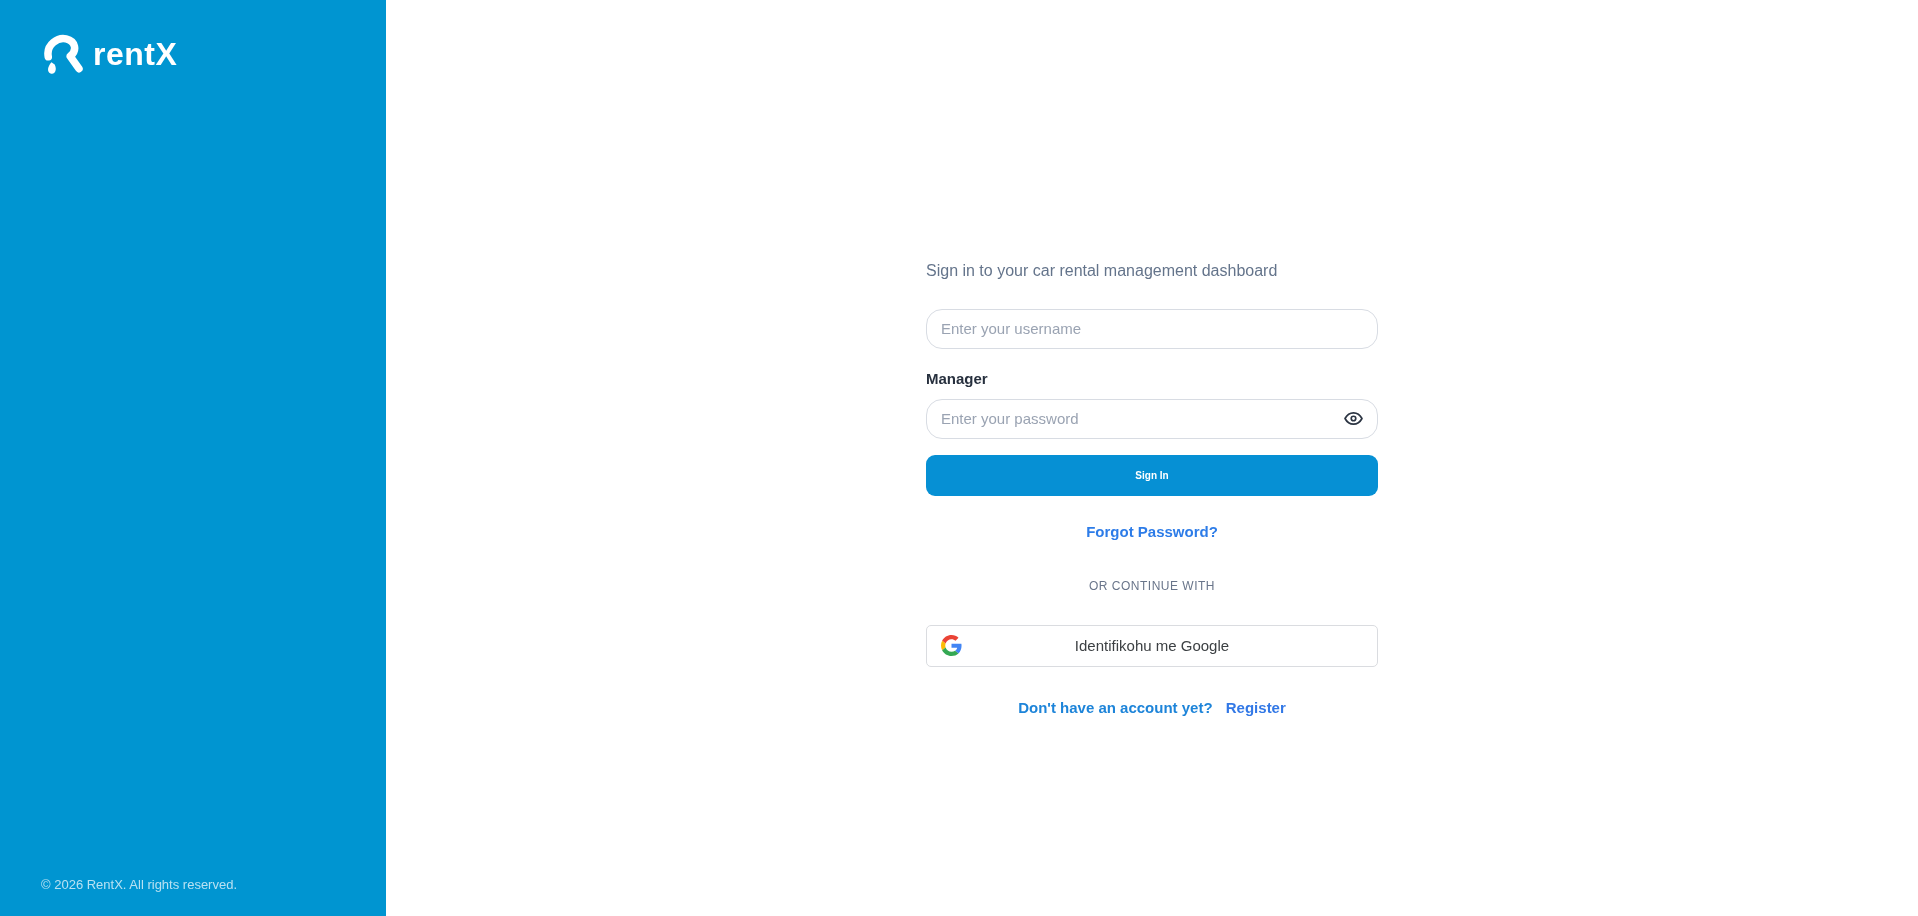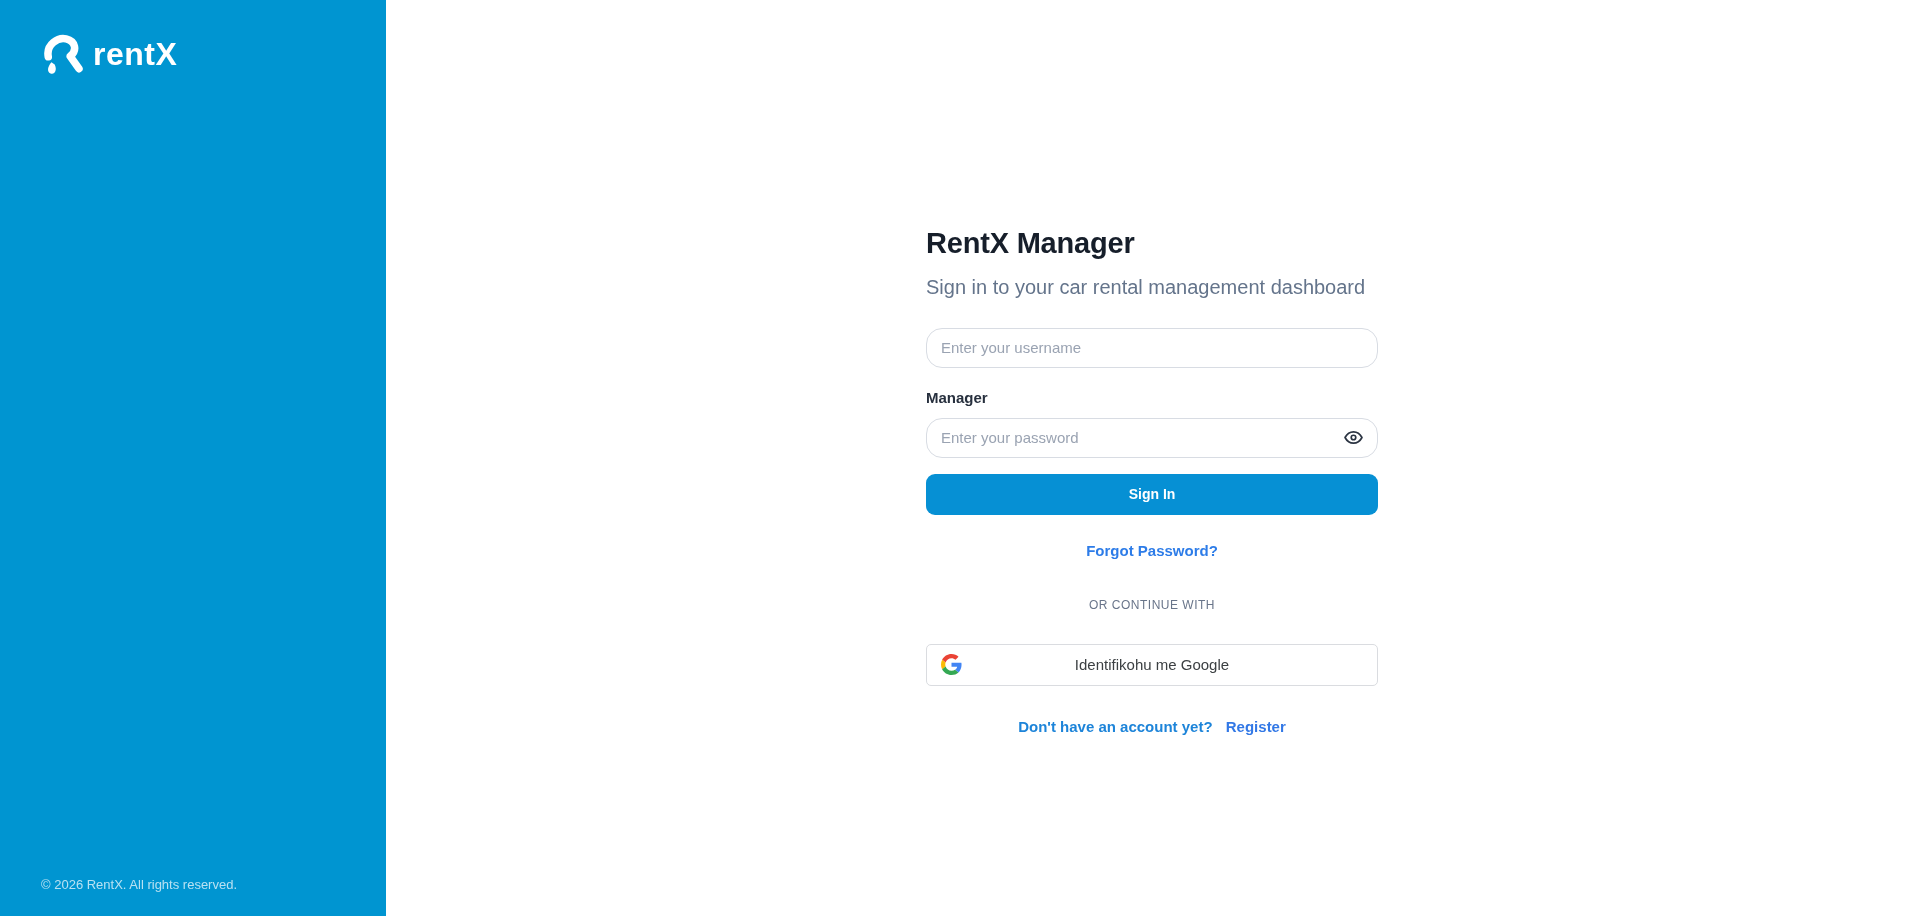--- a/index.html
+++ b/index.html
@@ -48,21 +48,21 @@
   .panel {
     flex: 1; background: #ffffff;
     display: flex; align-items: center; justify-content: center;
   }
   .login-card { width: 452px; margin-top: 45px; }
   .login-title {
     font-size: 29px; font-weight: 700; color: #161e2a;
     letter-spacing: -0.2px;
   }
   .login-subtitle {
-    margin-top: 16px; font-size: 20px; color: #64748b;
+    margin-top: 16px; font-size: 16px; color: #64748b;
   }
   .field { margin-top: 29px; }
   .field + .field { margin-top: 21px; }
   .field-label {
     display: block; font-size: 15px; font-weight: 600;
     color: #27303e; margin-bottom: 12px;
   }
   .text-input {
     width: 100%; height: 40px;
     border: 1px solid #d8dce3; border-radius: 16px;
@@ -76,21 +76,21 @@
   .eye-btn {
     position: absolute; right: 13px; top: 50%; transform: translateY(-50%);
     width: 24px; height: 24px;
     background: none; border: none; cursor: pointer;
     display: flex; align-items: center; justify-content: center;
   }
   .signin-btn {
     margin-top: 16px; width: 100%; height: 41px;
     background: #0690d4; color: #ffffff;
     border: none; border-radius: 9px;
-    font-size: 14px; font-weight: 600;
+    font-size: 10px; font-weight: 600;
     font-family: "Liberation Sans", sans-serif;
     cursor: pointer;
   }
   .forgot-row { margin-top: 27px; text-align: center; }
   .forgot-link {
     font-size: 15px; font-weight: 600; color: #2d7ce8;
     text-decoration: none; cursor: pointer;
   }
   .divider {
     margin-top: 24px;
@@ -136,21 +136,20 @@
       <span class="logo-text">rentX</span>
     </div>
 
 
     <div class="sidebar-footer">© 2026 RentX. All rights reserved.</div>
   </aside>
 
   <main class="panel">
     <div class="login-card">
 
-      <h1 class="login-title">RentX Manager</h1>
       <p class="login-subtitle">Sign in to your car rental management dashboard</p>
 
       <div class="field">
         <input class="text-input" type="text" placeholder="Enter your username" style="">
       </div>
 
       <div class="field">
         <label class="field-label">Manager</label>
         <div class="input-wrap">
           <input class="text-input" type="password" placeholder="Enter your password" style="">

